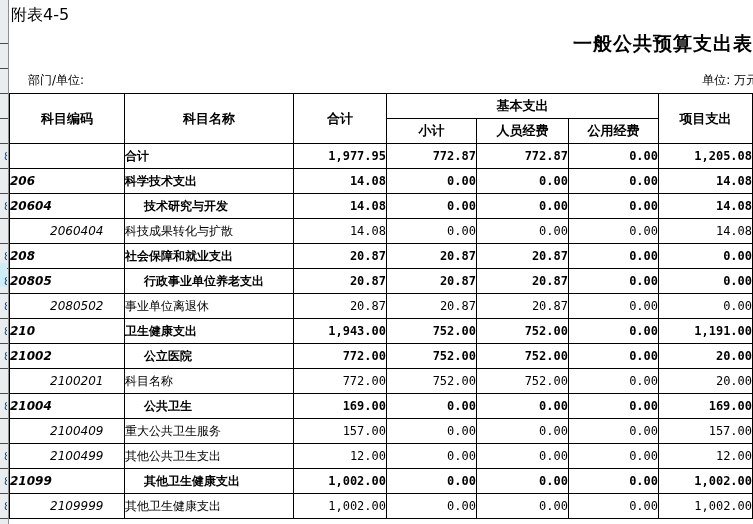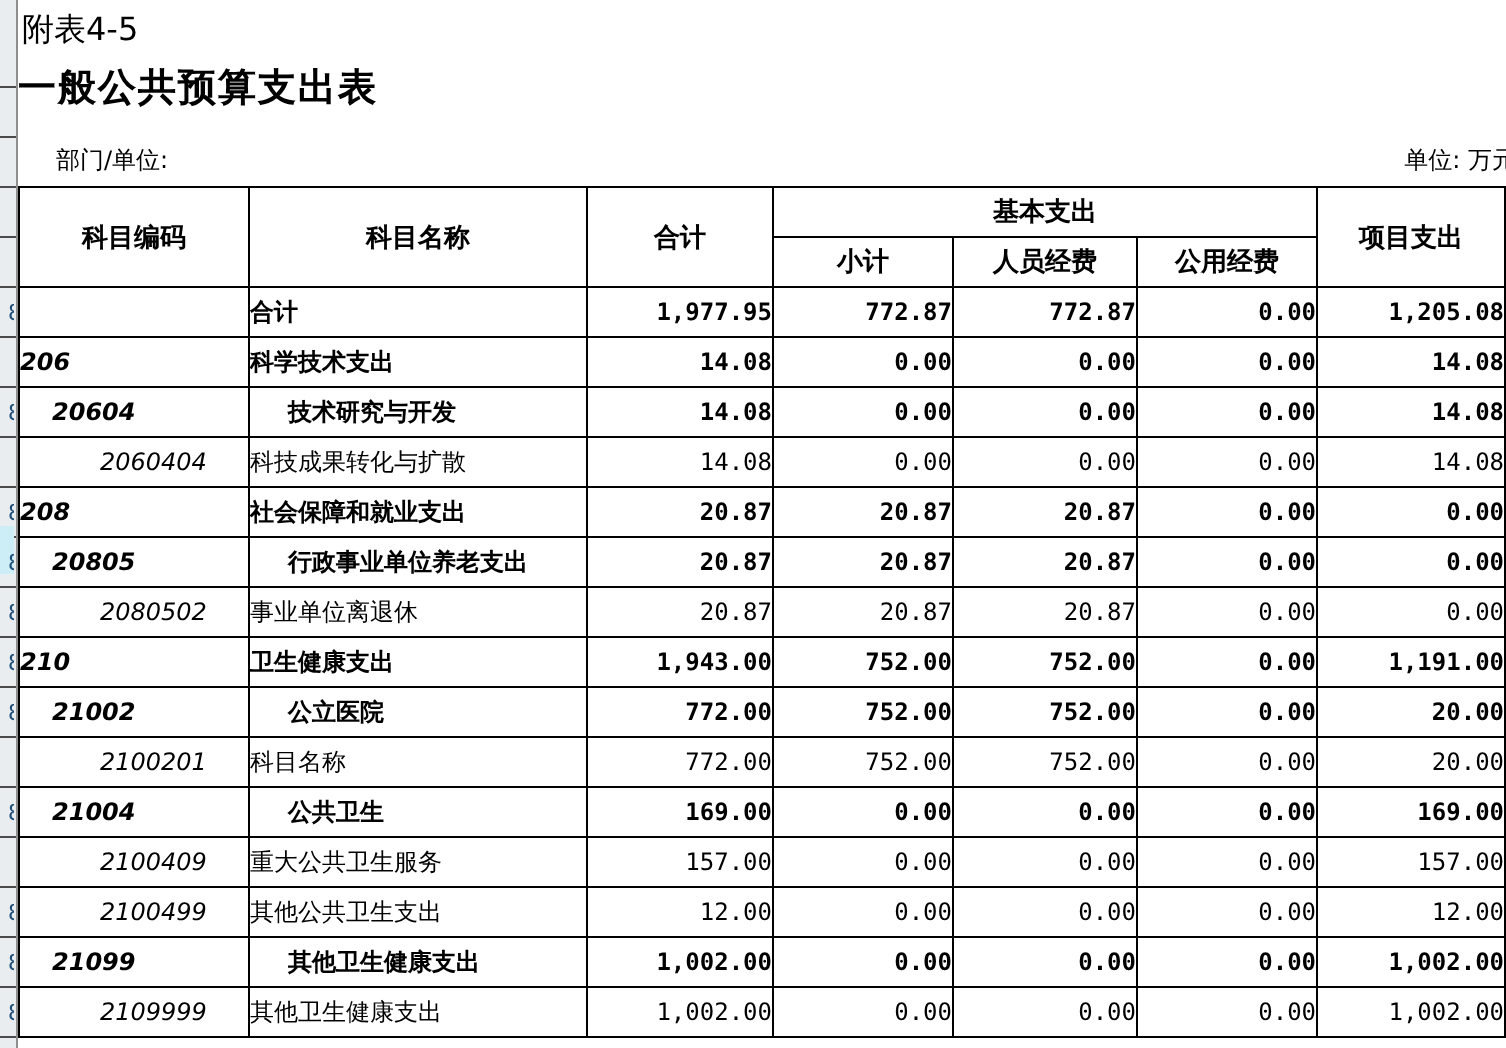--- a/index.html
+++ b/index.html
@@ -23,21 +23,21 @@
     background:#cdeef7;
   }
   .gutter-mark{
     position:absolute;left:4px;width:3px;height:9px;overflow:hidden;
     color:#1f4e79;font-size:11px;line-height:9px;font-family:"DejaVu Sans Mono",monospace;
   }
   .sheet-label{
     position:absolute;left:11px;top:5px;font-size:16px;
   }
   .doc-title{
-    position:absolute;left:9px;top:31px;width:744px;text-align:left;
+    position:absolute;left:9px;top:31px;width:744px;text-align:right;
     font-size:19px;font-weight:bold;letter-spacing:1px;
   }
   .meta{
     position:absolute;left:17px;top:70px;width:741px;height:20px;font-size:12px;
   }
   .meta .dept{position:absolute;left:11px;top:2px;}
   .meta .unit{position:absolute;right:0;top:2px;}
   table.budget{
     position:absolute;left:9px;top:93px;width:743px;
     border-collapse:collapse;table-layout:fixed;
@@ -52,21 +52,21 @@
     font-size:13px;font-weight:bold;text-align:center;vertical-align:middle;
   }
   td.code{text-align:left;padding-left:5px;font-style:italic;}
   td.name{text-align:left;padding-left:5px;}
   td.num{
     text-align:right;padding-right:4px;
     font-family:"DejaVu Sans Mono","DejaVu Sans",monospace;
     font-size:12px;
   }
   tr.bold td{font-weight:bold;}
-  td.code.lv1{padding-left:16px;}
+  td.code.lv1{}
   td.code.lv2{padding-left:40px;}
   td.name.lv1{padding-left:19px;margin-left:12px;}
   td.name.lv2{}
 </style>
 </head>
 <body>
 
 <div class="gutter">
   <div class="gutter-hl"></div>
 <div class="gutter-mark" style="top: 152px;">8</div>

